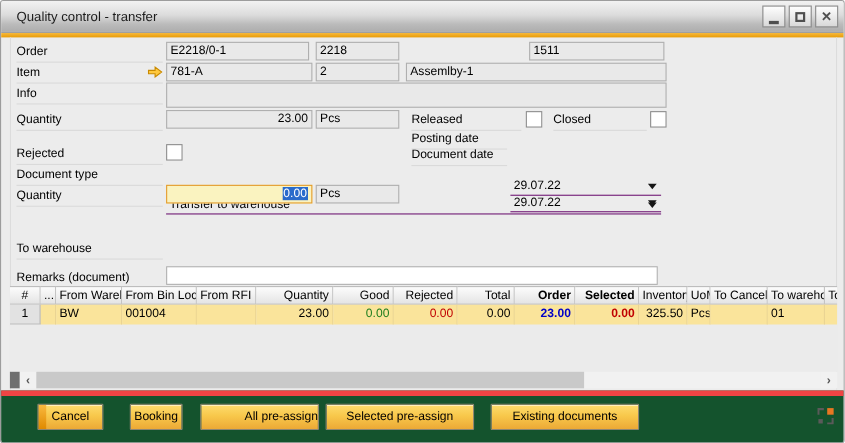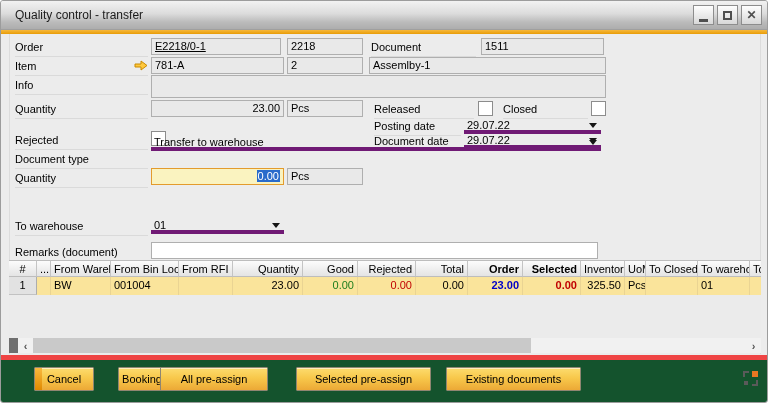--- a/index.html
+++ b/index.html
@@ -13,21 +13,21 @@
   .g-min{display:block;width:9px;height:3px;background:#4F4F4F;margin-top:10px;}
   .g-max{display:block;width:9px;height:9px;border:2px solid #4F4F4F;box-sizing:border-box;}
   .g-close{font-size:12px;font-weight:bold;color:#4F4F4F;line-height:1;}
   .goldbar{position:absolute;left:0;right:0;top:29px;height:4px;background:linear-gradient(180deg,#F6B83C,#E89C07);}
   
   .lbl{position:absolute;height:17px;line-height:17px;white-space:nowrap;border-bottom:1px solid #DADADA;}
   .gf,.wf,.yf{position:absolute;height:17px;line-height:15px;padding:0 3px;box-sizing:border-box;background:#E9E9E9;border:1px solid #AFAFAF;white-space:nowrap;overflow:hidden;}
   .wf{background:#FFFFFF;}
   .yf{background:#FAF3C0;border:1px solid #E39B2D;text-align:right;}
   .r{text-align:right;}
-  .combo{position:absolute;height:17px;line-height:16px;padding:0 14px 0 3px;border-bottom:4px solid #701a75;box-sizing:border-box;white-space:nowrap;overflow:hidden;}
+  .combo{position:absolute;height:17px;line-height:16px;padding:0 14px 0 3px;border-bottom:1px solid #701a75;box-sizing:border-box;white-space:nowrap;overflow:hidden;margin-top:44px;}
   .darr{position:absolute;right:4px;top:6px;width:0;height:0;border-left:4px solid transparent;border-right:4px solid transparent;border-top:5px solid #151515;}
   .cb{position:absolute;width:13px;height:13px;background:#FFF;border:1px solid #8C8C8C;box-sizing:content-box;}
   .sel{background:#2A6BCB;color:#FFF;padding:0 1px;}
   .vline{position:absolute;top:33px;height:320px;width:1px;background:#DCDCDC;}
   
   .tablezone{position:absolute;left:8px;top:259px;width:752px;height:78px;overflow:hidden;background:#EBEBEB;}
   .thead,.tr{display:flex;}
   .th{flex:0 0 auto;box-sizing:border-box;height:17px;line-height:16px;padding:0 3px;background:linear-gradient(#FCFCFC,#E4E4E4);border-right:1px solid #C4C4C4;border-top:1px solid #BDBDBD;border-bottom:1px solid #BDBDBD;white-space:nowrap;overflow:hidden;}
   .td{flex:0 0 auto;box-sizing:border-box;height:18px;line-height:17px;padding:0 3px;background:#FAE49B;border-right:1px solid #EAD493;white-space:nowrap;overflow:hidden;}
   .th.c,.td.c{text-align:center;}
@@ -67,23 +67,22 @@
           <span class="g-close">✕</span>
         </div>
     </div>
   </div>
   <div class="goldbar"></div>
 
   <div class="vline" style="left:8px;"></div>
   <div class="vline" style="left:759px;"></div>
 
   <div class="lbl" style="left:14px;top:38px;width:133px;">Order</div>
-  <div class="gf" style="left:150px;top:37px;width:130px;text-decoration:underline;">E2218/0-1</div>
+  <div class="gf" style="left:150px;top:37px;width:130px;">E2218/0-1</div>
   <div class="gf" style="left:286px;top:37px;width:76px;">2218</div>
-  <div class="lbl" style="left:370px;top:38px;width:105px;">Document</div>
   <div class="gf" style="left:480px;top:37px;width:123px;">1511</div>
 
   <div class="lbl" style="left:14px;top:57px;width:133px;">Item</div>
   <svg style="position:absolute;left:133px;top:59px;" width="14" height="11" viewBox="0 0 14 11">
     <path d="M1 4 H7 V1 L13 5.5 L7 10 V7 H1 Z" fill="#FFC83D" stroke="#C98A00" stroke-width="1"></path>
   </svg>
   <div class="gf" style="left:150px;top:56px;width:133px;">781-A</div>
   <div class="gf" style="left:286px;top:56px;width:76px;">2</div>
   <div class="gf" style="left:368px;top:56px;width:237px;">Assemlby-1</div>
 
@@ -141,21 +140,21 @@
         <div class="th" style="width: 68px;">From Bin Locatio</div>
         <div class="th" style="width: 54px;">From RFI</div>
         <div class="th r" style="width: 70px;">Quantity</div>
         <div class="th r" style="width: 55px;">Good</div>
         <div class="th r" style="width: 58px;">Rejected</div>
         <div class="th r" style="width: 52px;">Total</div>
         <div class="th b r" style="width: 55px;">Order</div>
         <div class="th b r" style="width: 58px;">Selected</div>
         <div class="th r" style="width: 44px;">Inventory</div>
         <div class="th" style="width: 21px;">UoM</div>
-        <div class="th" style="width: 52px;">To Closed</div>
+        <div class="th" style="width: 52px;">To Cancel</div>
         <div class="th" style="width: 52px;">To warehou</div>
         <div class="th" style="width: 20px;">To</div>
       </div>
     <div>
         <div class="tr">
           <div class="td rowhead" style="width: 28px;">1</div>
           <div class="td" style="width: 14px;"></div>
           <div class="td" style="width: 60px;">BW</div>
           <div class="td" style="width: 68px;">001004</div>
           <div class="td" style="width: 54px;"></div>
@@ -187,21 +186,21 @@
   </div>
 
   <div class="footer">
     <div class="btn" style="left:33px;width:60px;">
       <span class="fstrip"></span>
       <span>Cancel</span>
     </div>
     <div class="btn" style="left:117px;width:48px;">
       <span>Booking</span>
     </div>
-    <div class="btn" style="left:159px;width:108px;">
+    <div class="btn" style="left:181px;width:108px;text-align:right;">
       <span>All pre-assign</span>
     </div>
     <div class="btn" style="left:295px;width:135px;">
       <span>Selected pre-assign</span>
     </div>
     <div class="btn" style="left:445px;width:135px;">
       <span>Existing documents</span>
     </div>
     <svg class="collapse-ic" width="15" height="15" viewBox="0 0 15 15">
       <path d="M1 6 V1 H6" fill="none" stroke="#5A5A5A" stroke-width="2"></path>

